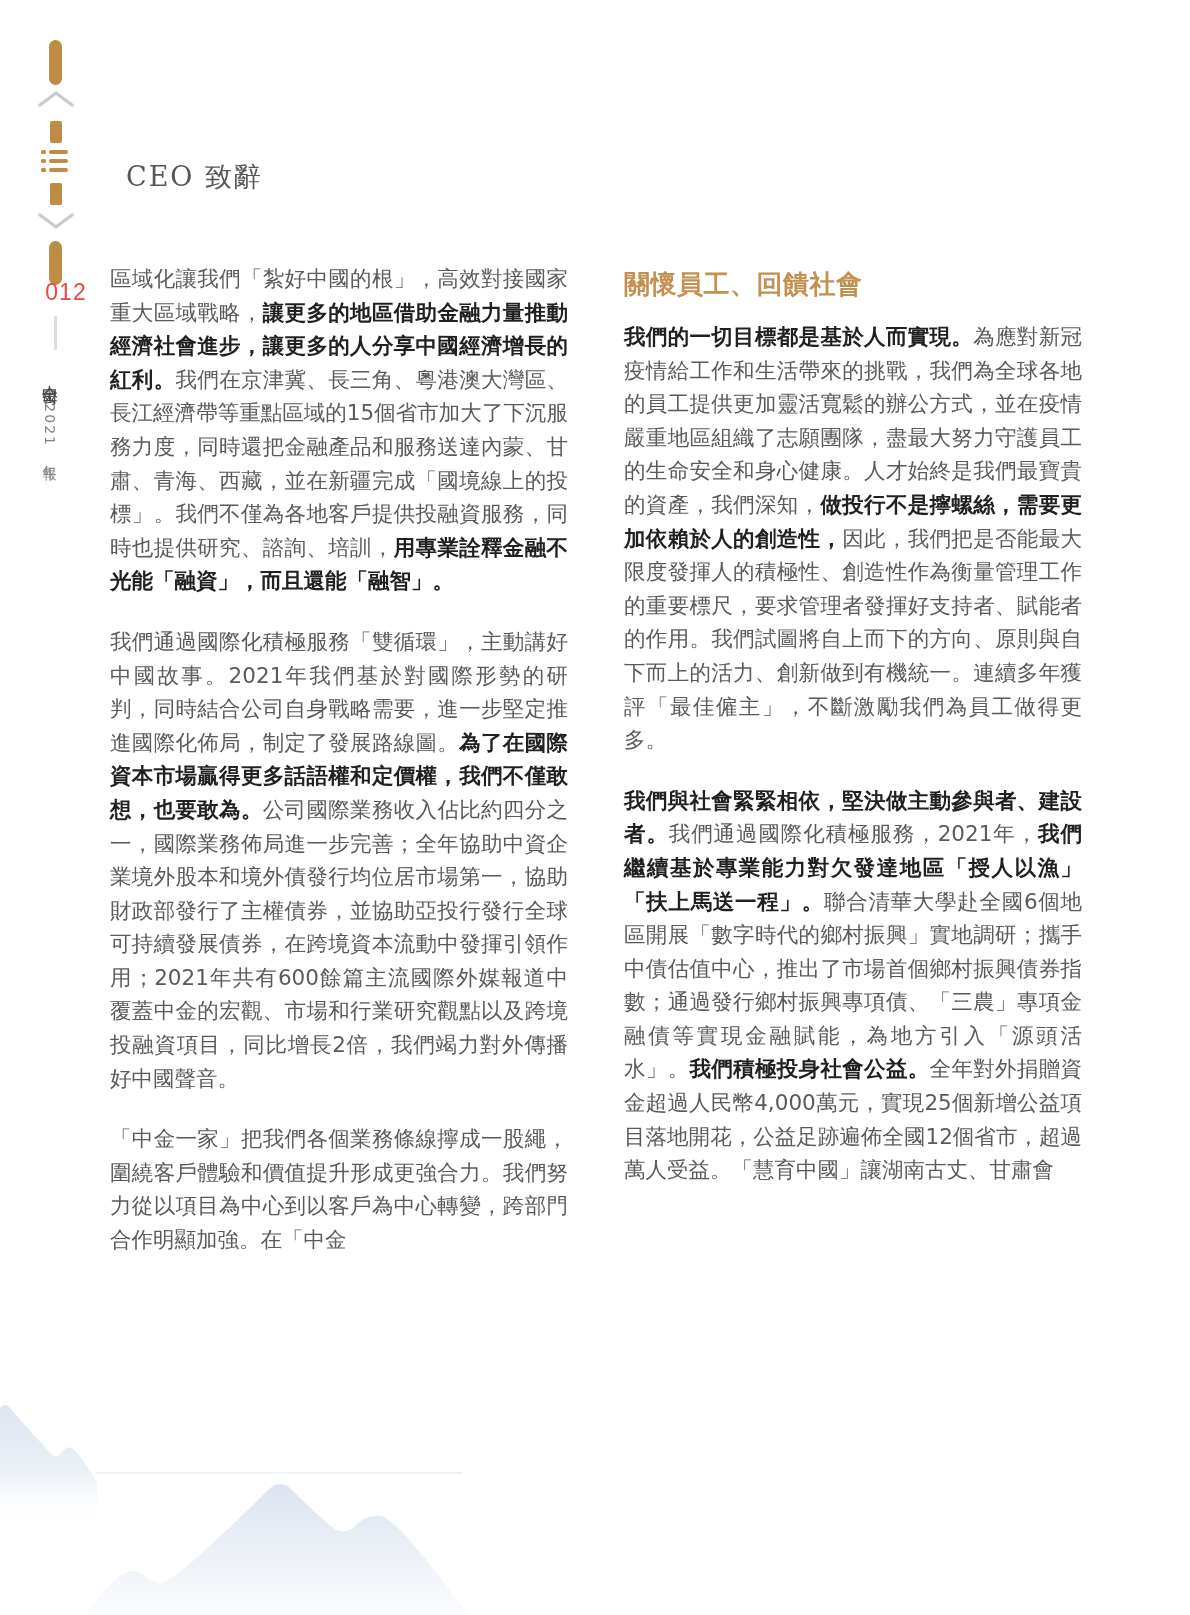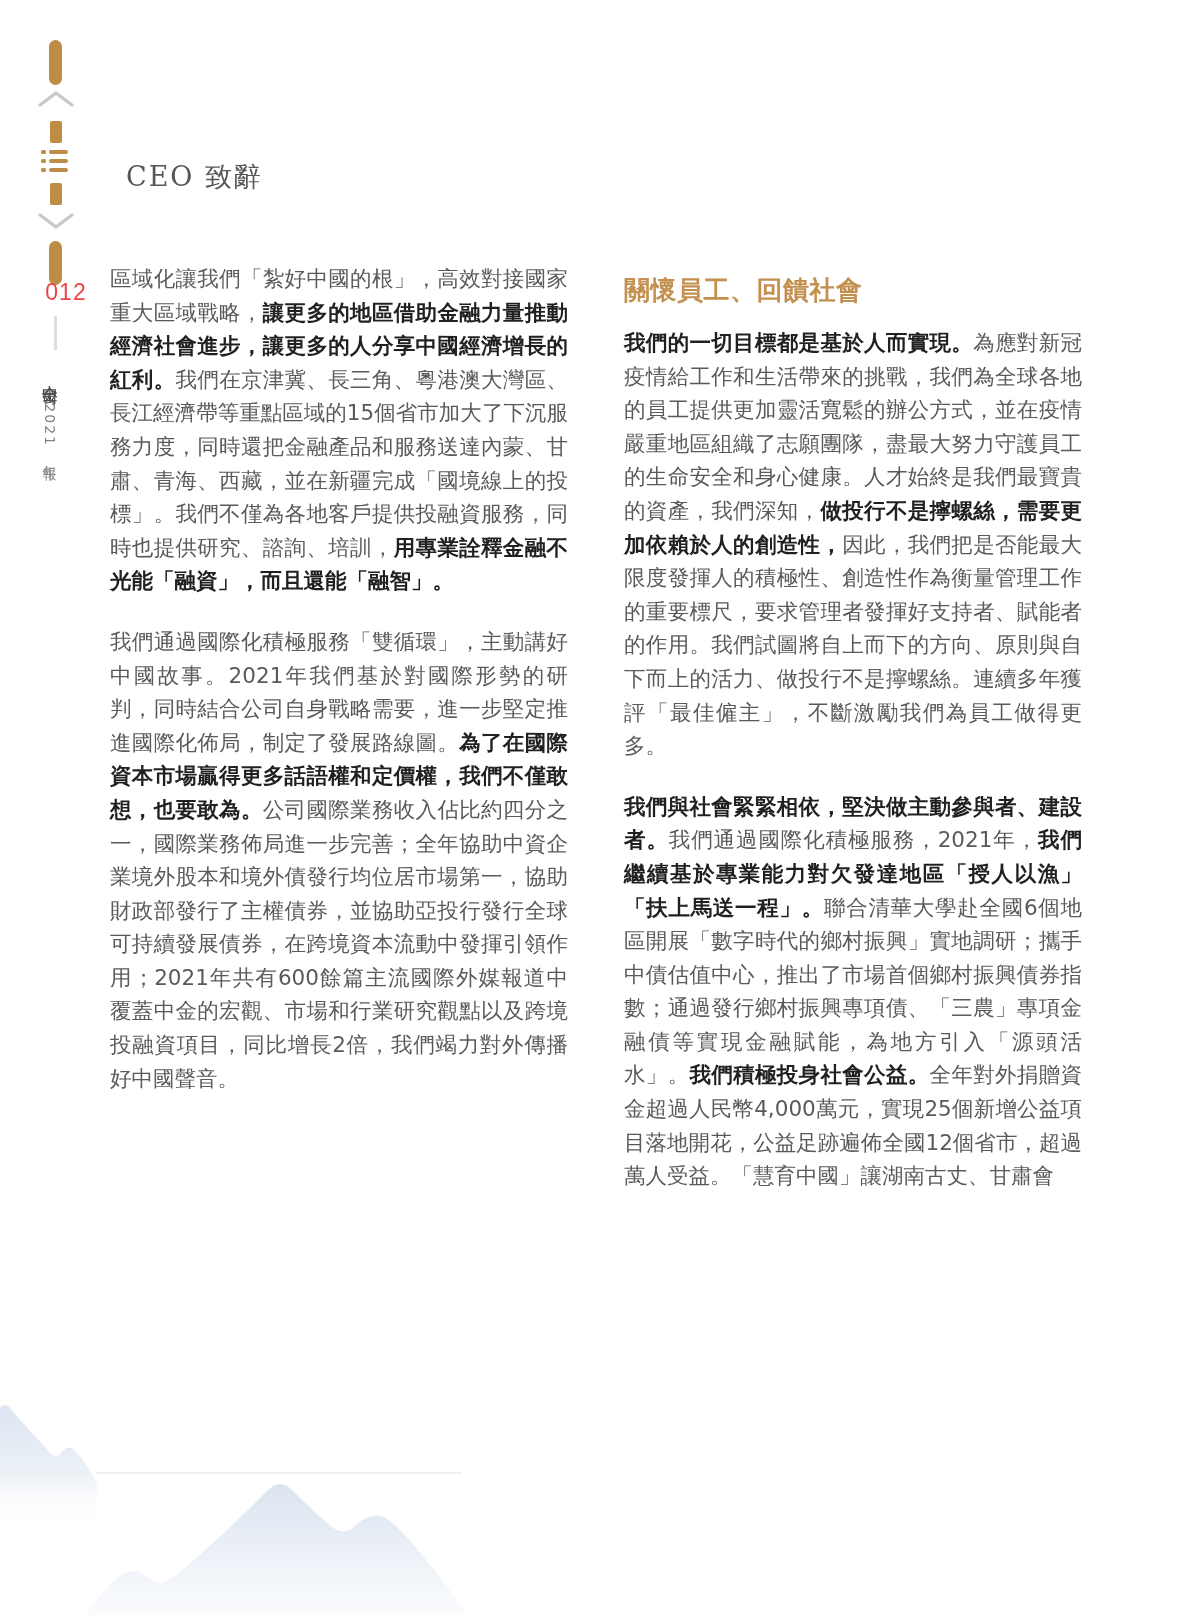--- a/index.html
+++ b/index.html
@@ -43,21 +43,21 @@
   }
   
   .columns{position:absolute;left:110px;top:262px;width:972px;display:flex;gap:56px;}
   .col{width:466px;}
   .col p{
     margin:0 0 27px;font-size:21.5px;line-height:33.6px;color:#595A5D;
     text-align:justify;text-justify:inter-ideograph;
   }
   .col p .b{font-weight:700;color:#1F2022;}
   .section-heading{
-    margin:13px 0 21px;font-size:26px;line-height:30px;
+    margin:7px 0 21px;font-size:26px;line-height:30px;
     color:#C4904F;font-weight:700;letter-spacing:0.5px;
   }
   
   .mountains{position:absolute;left:0;bottom:0;width:560px;height:272px;}
 </style>
 </head>
 <body>
 
 <div class="page">
 
@@ -100,24 +100,25 @@
   <div class="vline"></div>
 
   <div class="spine"><span class="spine-brand">中金公司</span><span class="spine-dot">•</span><span class="spine-edition">2021 年報</span></div>
 
   <h1 class="header-title">CEO 致辭</h1>
 
   <div class="columns">
     <section class="col">
       <p><span>區域化讓我們「紮好中國的根」，高效對接國家重大區域戰略，</span><span class="b">讓更多的地區借助金融力量推動經濟社會進步，讓更多的人分享中國經濟增長的紅利。</span><span>我們在京津冀、長三角、粵港澳大灣區、長江經濟帶等重點區域的15個省市加大了下沉服務力度，同時還把金融產品和服務送達內蒙、甘肅、青海、西藏，並在新疆完成「國境線上的投標」。我們不僅為各地客戶提供投融資服務，同時也提供研究、諮詢、培訓，</span><span class="b">用專業詮釋金融不光能「融資」，而且還能「融智」。</span></p>
       <p><span>我們通過國際化積極服務「雙循環」，主動講好中國故事。2021年我們基於對國際形勢的研判，同時結合公司自身戰略需要，進一步堅定推進國際化佈局，制定了發展路線圖。</span><span class="b">為了在國際資本市場贏得更多話語權和定價權，我們不僅敢想，也要敢為。</span><span>公司國際業務收入佔比約四分之一，國際業務佈局進一步完善；全年協助中資企業境外股本和境外債發行均位居市場第一，協助財政部發行了主權債券，並協助亞投行發行全球可持續發展債券，在跨境資本流動中發揮引領作用；2021年共有600餘篇主流國際外媒報道中覆蓋中金的宏觀、市場和行業研究觀點以及跨境投融資項目，同比增長2倍，我們竭力對外傳播好中國聲音。</span></p>
+      <p><span>「中金一家」把我們各個業務條線擰成一股繩，圍繞客戶體驗和價值提升形成更強合力。我們努力從以項目為中心到以客戶為中心轉變，跨部門合作明顯加強。在「中金</span></p>
     </section>
     <section class="col">
       <h2 class="section-heading">關懷員工、回饋社會</h2>
-      <p><span class="b">我們的一切目標都是基於人而實現。</span><span>為應對新冠疫情給工作和生活帶來的挑戰，我們為全球各地的員工提供更加靈活寬鬆的辦公方式，並在疫情嚴重地區組織了志願團隊，盡最大努力守護員工的生命安全和身心健康。人才始終是我們最寶貴的資產，我們深知，</span><span class="b">做投行不是擰螺絲，需要更加依賴於人的創造性，</span><span>因此，我們把是否能最大限度發揮人的積極性、創造性作為衡量管理工作的重要標尺，要求管理者發揮好支持者、賦能者的作用。我們試圖將自上而下的方向、原則與自下而上的活力、做投行不是擰螺絲。連續多年獲評「最佳僱主」，不斷激勵我們為員工做得更多。</span></p>
+      <p><span class="b">我們的一切目標都是基於人而實現。</span><span>為應對新冠疫情給工作和生活帶來的挑戰，我們為全球各地的員工提供更加靈活寬鬆的辦公方式，並在疫情嚴重地區組織了志願團隊，盡最大努力守護員工的生命安全和身心健康。人才始終是我們最寶貴的資產，我們深知，</span><span class="b">做投行不是擰螺絲，需要更加依賴於人的創造性，</span><span>因此，我們把是否能最大限度發揮人的積極性、創造性作為衡量管理工作的重要標尺，要求管理者發揮好支持者、賦能者的作用。我們試圖將自上而下的方向、原則與自下而上的活力、創新做到有機統一。連續多年獲評「最佳僱主」，不斷激勵我們為員工做得更多。</span></p>
       <p><span class="b">我們與社會緊緊相依，堅決做主動參與者、建設者。</span><span>我們通過國際化積極服務，2021年，</span><span class="b">我們繼續基於專業能力對欠發達地區「授人以漁」「扶上馬送一程」。</span><span>聯合清華大學赴全國6個地區開展「數字時代的鄉村振興」實地調研；攜手中債估值中心，推出了市場首個鄉村振興債券指數；通過發行鄉村振興專項債、「三農」專項金融債等實現金融賦能，為地方引入「源頭活水」。</span><span class="b">我們積極投身社會公益。</span><span>全年對外捐贈資金超過人民幣4,000萬元，實現25個新增公益項目落地開花，公益足跡遍佈全國12個省市，超過萬人受益。「慧育中國」讓湖南古丈、甘肅會</span></p>
     </section>
   </div>
 
   <svg class="mountains" viewBox="0 0 560 272" preserveAspectRatio="none">
     <defs>
       <linearGradient id="gPeak" x1="0" y1="0" x2="0" y2="1">
         <stop offset="0" stop-color="#DDE5F1"></stop>
         <stop offset="0.55" stop-color="#ECF1F7"></stop>
         <stop offset="1" stop-color="#FFFFFF" stop-opacity="0"></stop>

